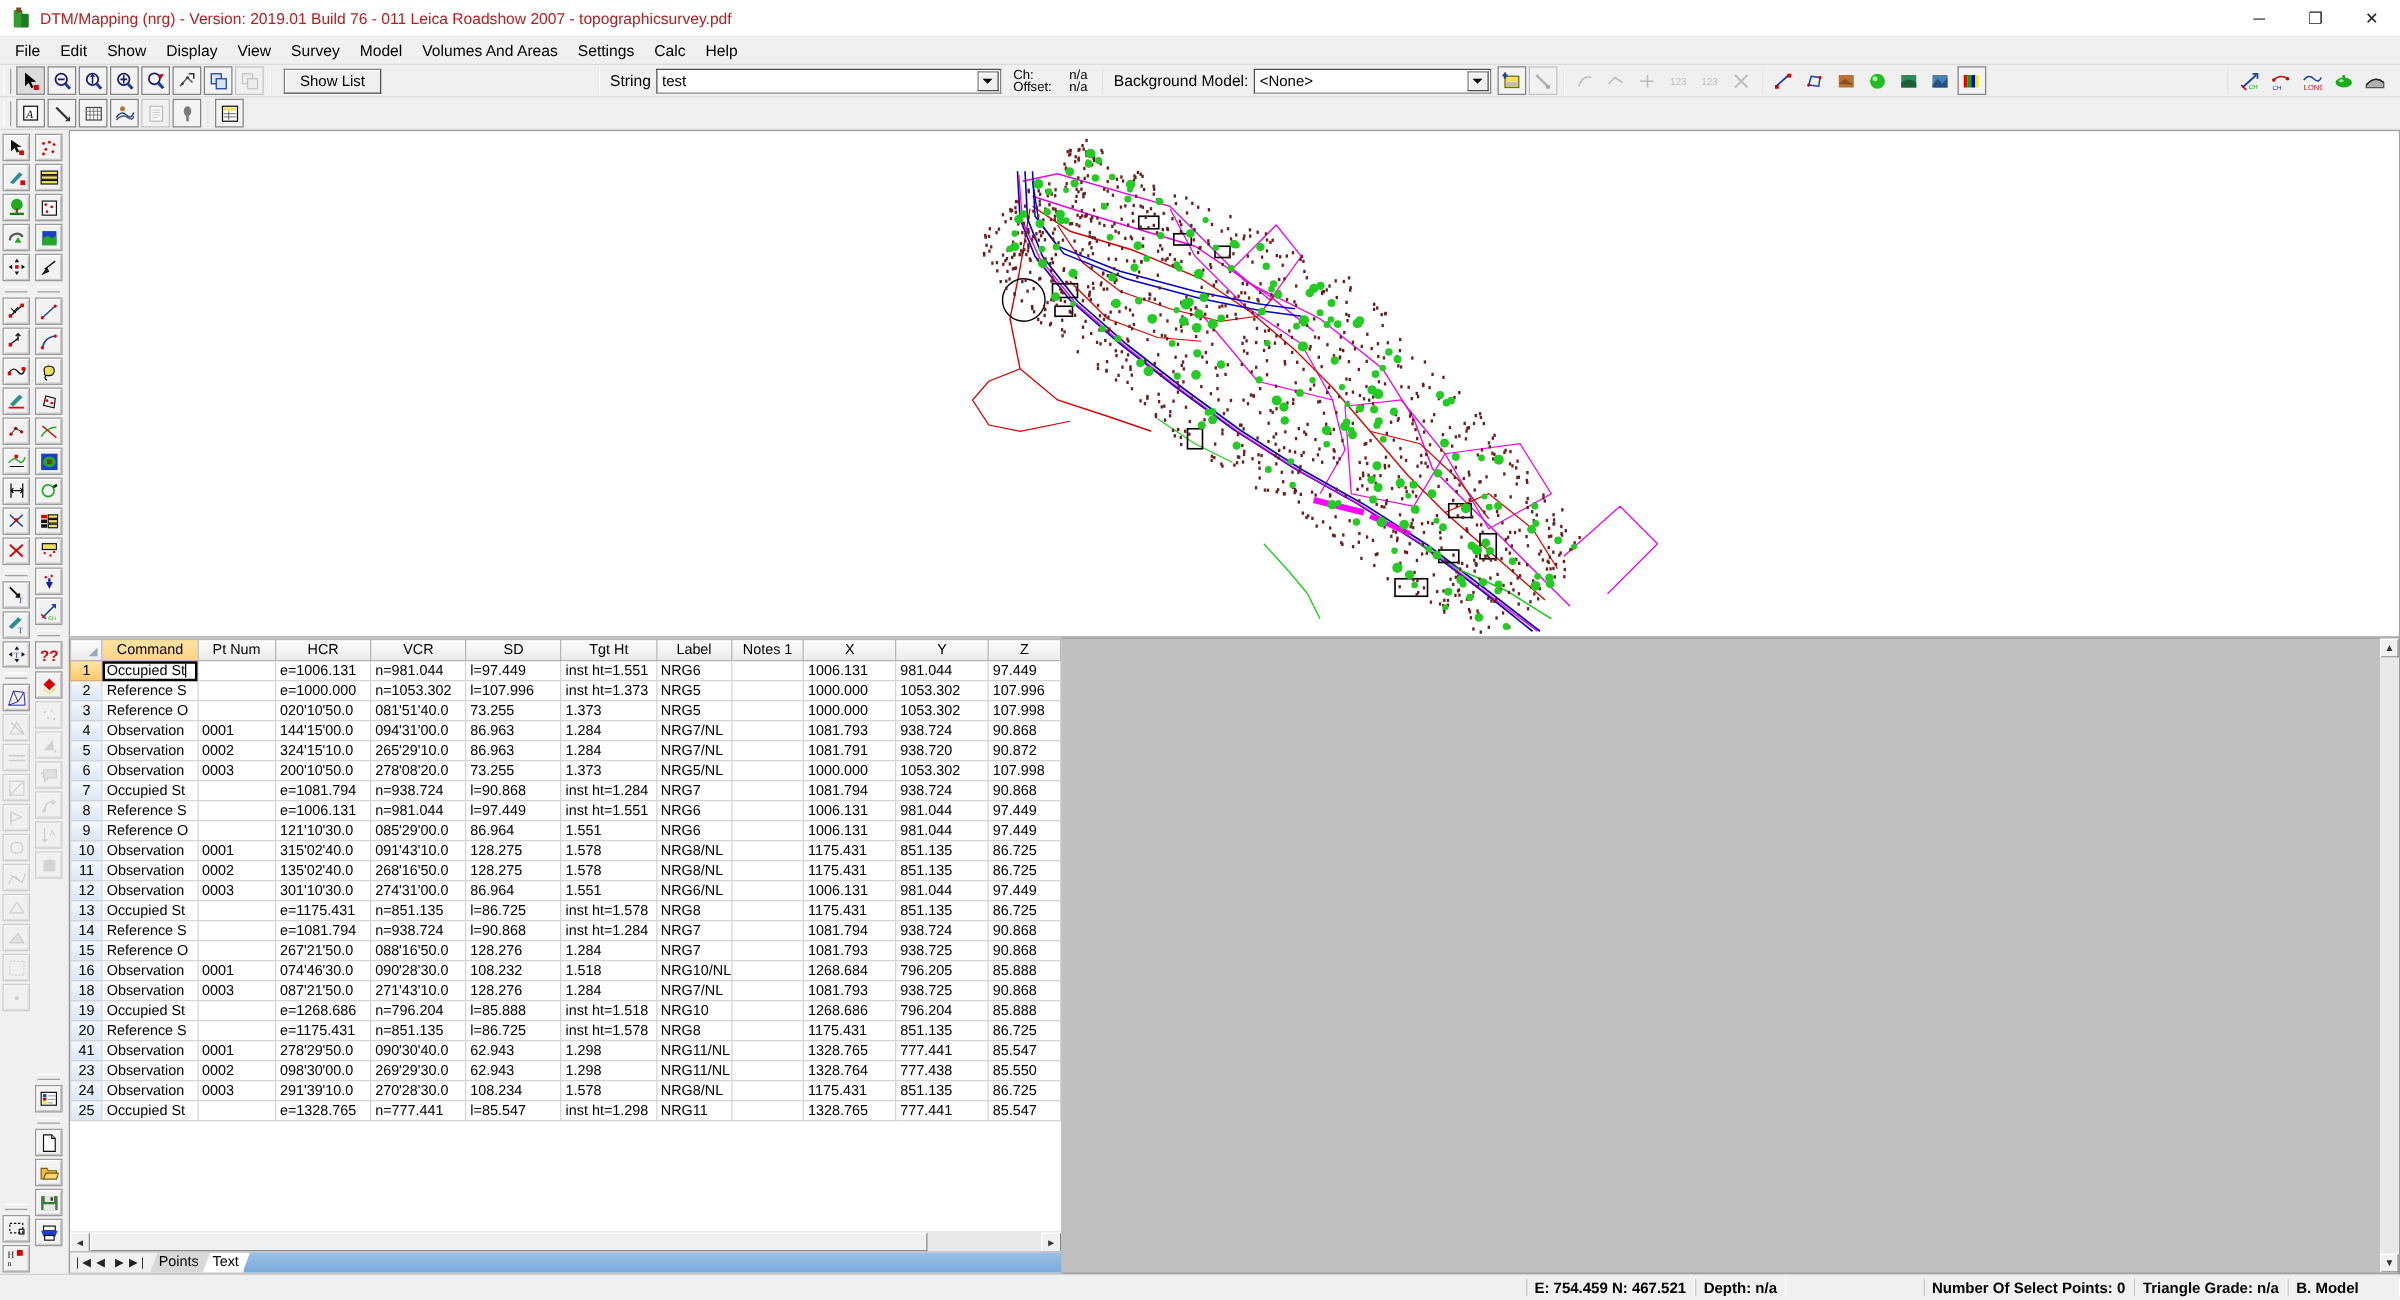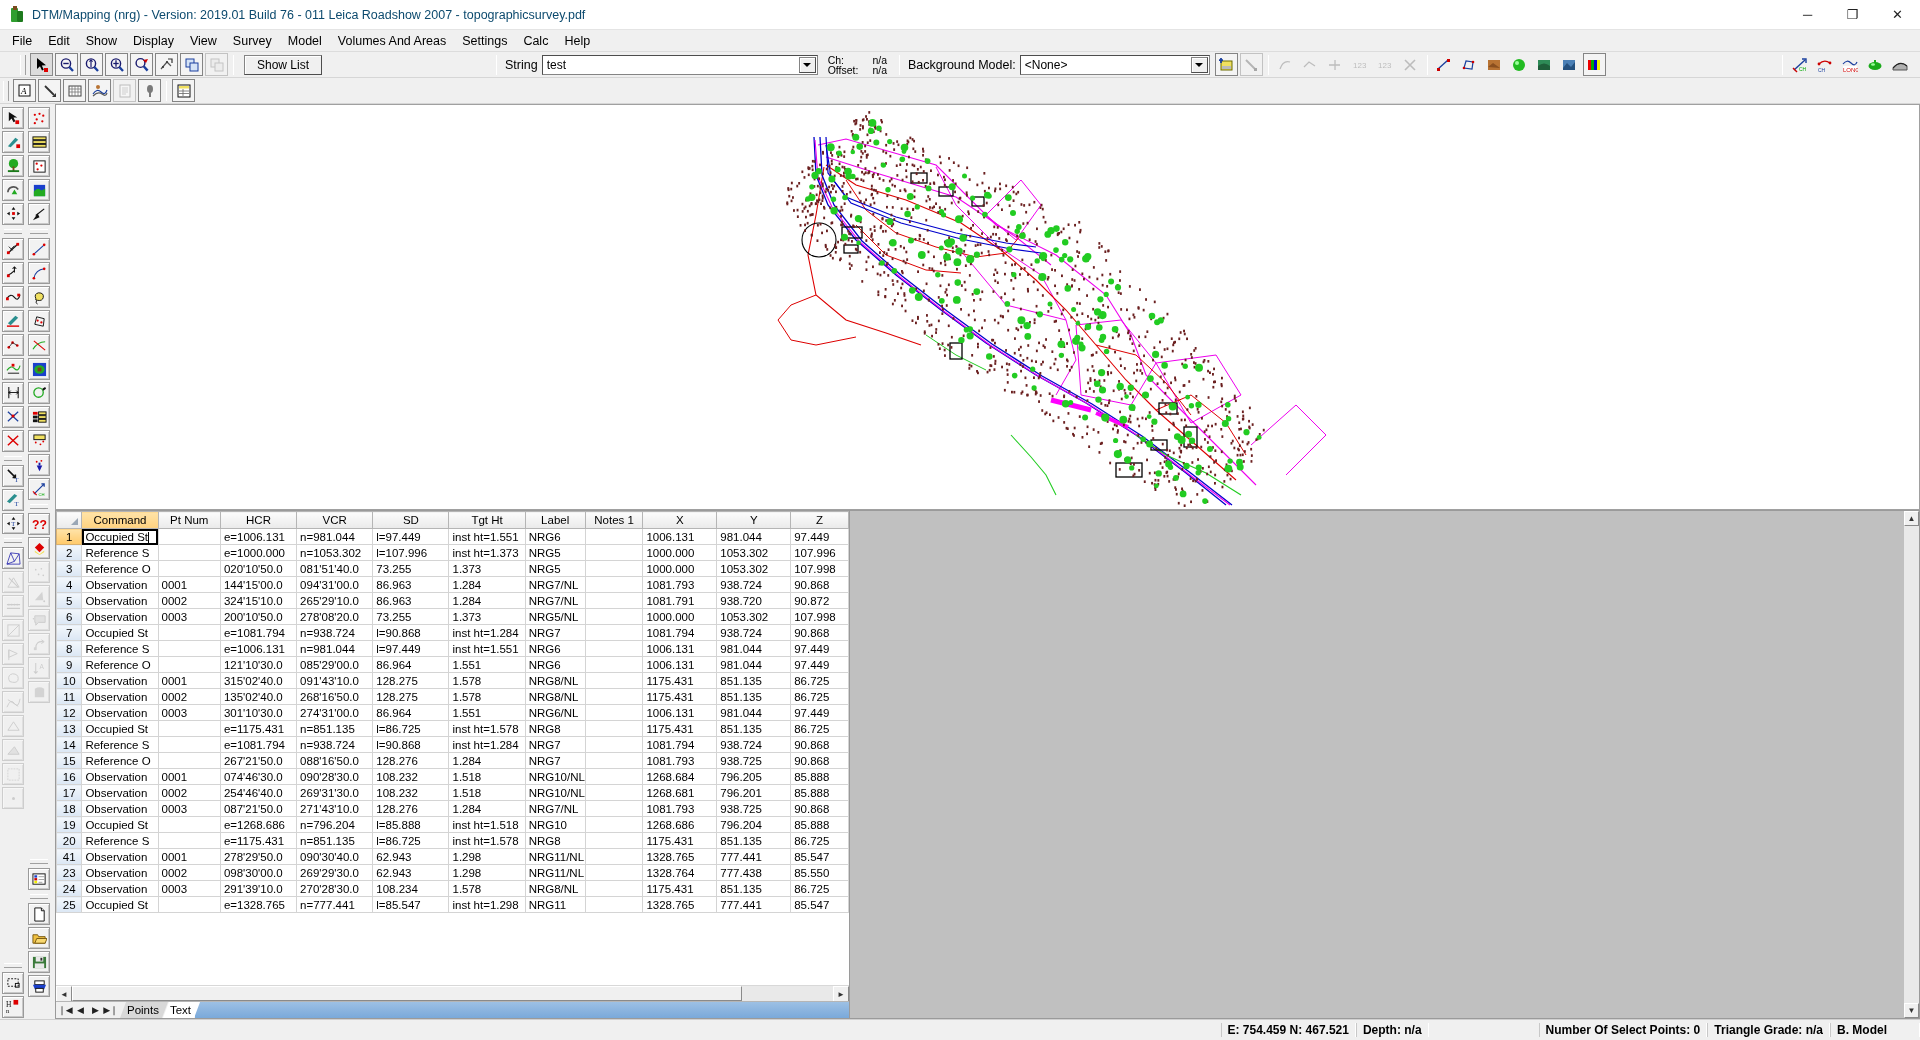--- a/index.html
+++ b/index.html
@@ -17,42 +17,42 @@
   .titlebar {
     height: 30px; background: #ffffff; display: flex; align-items: center;
     border-bottom: 1px solid #e4e4e4; flex: 0 0 30px;
   }
   .titlebar .appicon {
     width: 18px; height: 18px; margin: 0 6px 0 8px; position: relative; flex:0 0 18px;
   }
   .titlebar .appicon .g1 { position:absolute; left:3px; top:2px; width:7px; height:14px; background:#2f9e2f; border-radius:1px;}
   .titlebar .appicon .g2 { position:absolute; left:9px; top:5px; width:6px; height:11px; background:#1d7a1d; border-radius:1px;}
   .titlebar .appicon .g3 { position:absolute; left:5px; top:0px; width:4px; height:4px; background:#7a4a1d;}
-  .title-text { font-size: 12.5px; color:#0c4a6e; white-space: nowrap; }
+  .title-text { font-size: 12.5px; color:#b91c1c; white-space: nowrap; }
   .wincontrols { margin-left:auto; display:flex; height:30px; }
   .wincontrols div {
     width: 45px; height: 30px; display:flex; align-items:center; justify-content:center;
     font-size: 13px; color:#222;
   }
 
   
   .menubar {
     height: 22px; background:#f0f0f0; display:flex; align-items:center;
     padding-left: 4px; flex: 0 0 22px; border-bottom:1px solid #dcdcdc;
   }
   .menubar span {
     padding: 2px 8px; font-size: 12.5px; color:#000; cursor: default;
   }
 
   
   .toolbar-row {
     display:flex; align-items:center; background:#f0f0f0;
     border-bottom:1px solid #d6d6d6; padding: 1px 0;
   }
-  .tb1 { height: 26px; flex: 0 0 26px; padding-left: 17px; }
+  .tb1 { height: 26px; flex: 0 0 26px; }
   .tb2 { height: 26px; flex: 0 0 26px; }
   .grip {
     width: 6px; height: 20px; margin: 0 3px;
     border-left: 1px solid #fff; border-right:1px solid #a0a0a0;
   }
   .sep { width:1px; height:20px; background:#a0a0a0; margin:0 4px; border-right:1px solid #fff; }
   .tbtn {
     width:23px; height:23px; margin:0 1px; display:flex; align-items:center; justify-content:center;
     border:1px solid transparent; background:transparent; position:relative;
   }
@@ -2541,34 +2541,20 @@
                     <td class="num">090'28'30.0</td>
                     <td class="num">108.232</td>
                     <td class="num">1.518</td>
                     <td class="num">NRG10/NL</td>
                     <td class="num"></td>
                     <td class="num">1268.684</td>
                     <td class="num">796.205</td>
                     <td class="num">85.888</td>
                   </tr>
                   <tr>
-                    <td class="rowhdr">17</td>
-                    <td class="num">Observation</td>
-                    <td class="num">0002</td>
-                    <td class="num">254'46'40.0</td>
-                    <td class="num">269'31'30.0</td>
-                    <td class="num">108.232</td>
-                    <td class="num">1.518</td>
-                    <td class="num">NRG10/NL</td>
-                    <td class="num"></td>
-                    <td class="num">1268.681</td>
-                    <td class="num">796.201</td>
-                    <td class="num">85.888</td>
-                  </tr>
-                  <tr>
                     <td class="rowhdr">18</td>
                     <td class="num">Observation</td>
                     <td class="num">0003</td>
                     <td class="num">087'21'50.0</td>
                     <td class="num">271'43'10.0</td>
                     <td class="num">128.276</td>
                     <td class="num">1.284</td>
                     <td class="num">NRG7/NL</td>
                     <td class="num"></td>
                     <td class="num">1081.793</td>

